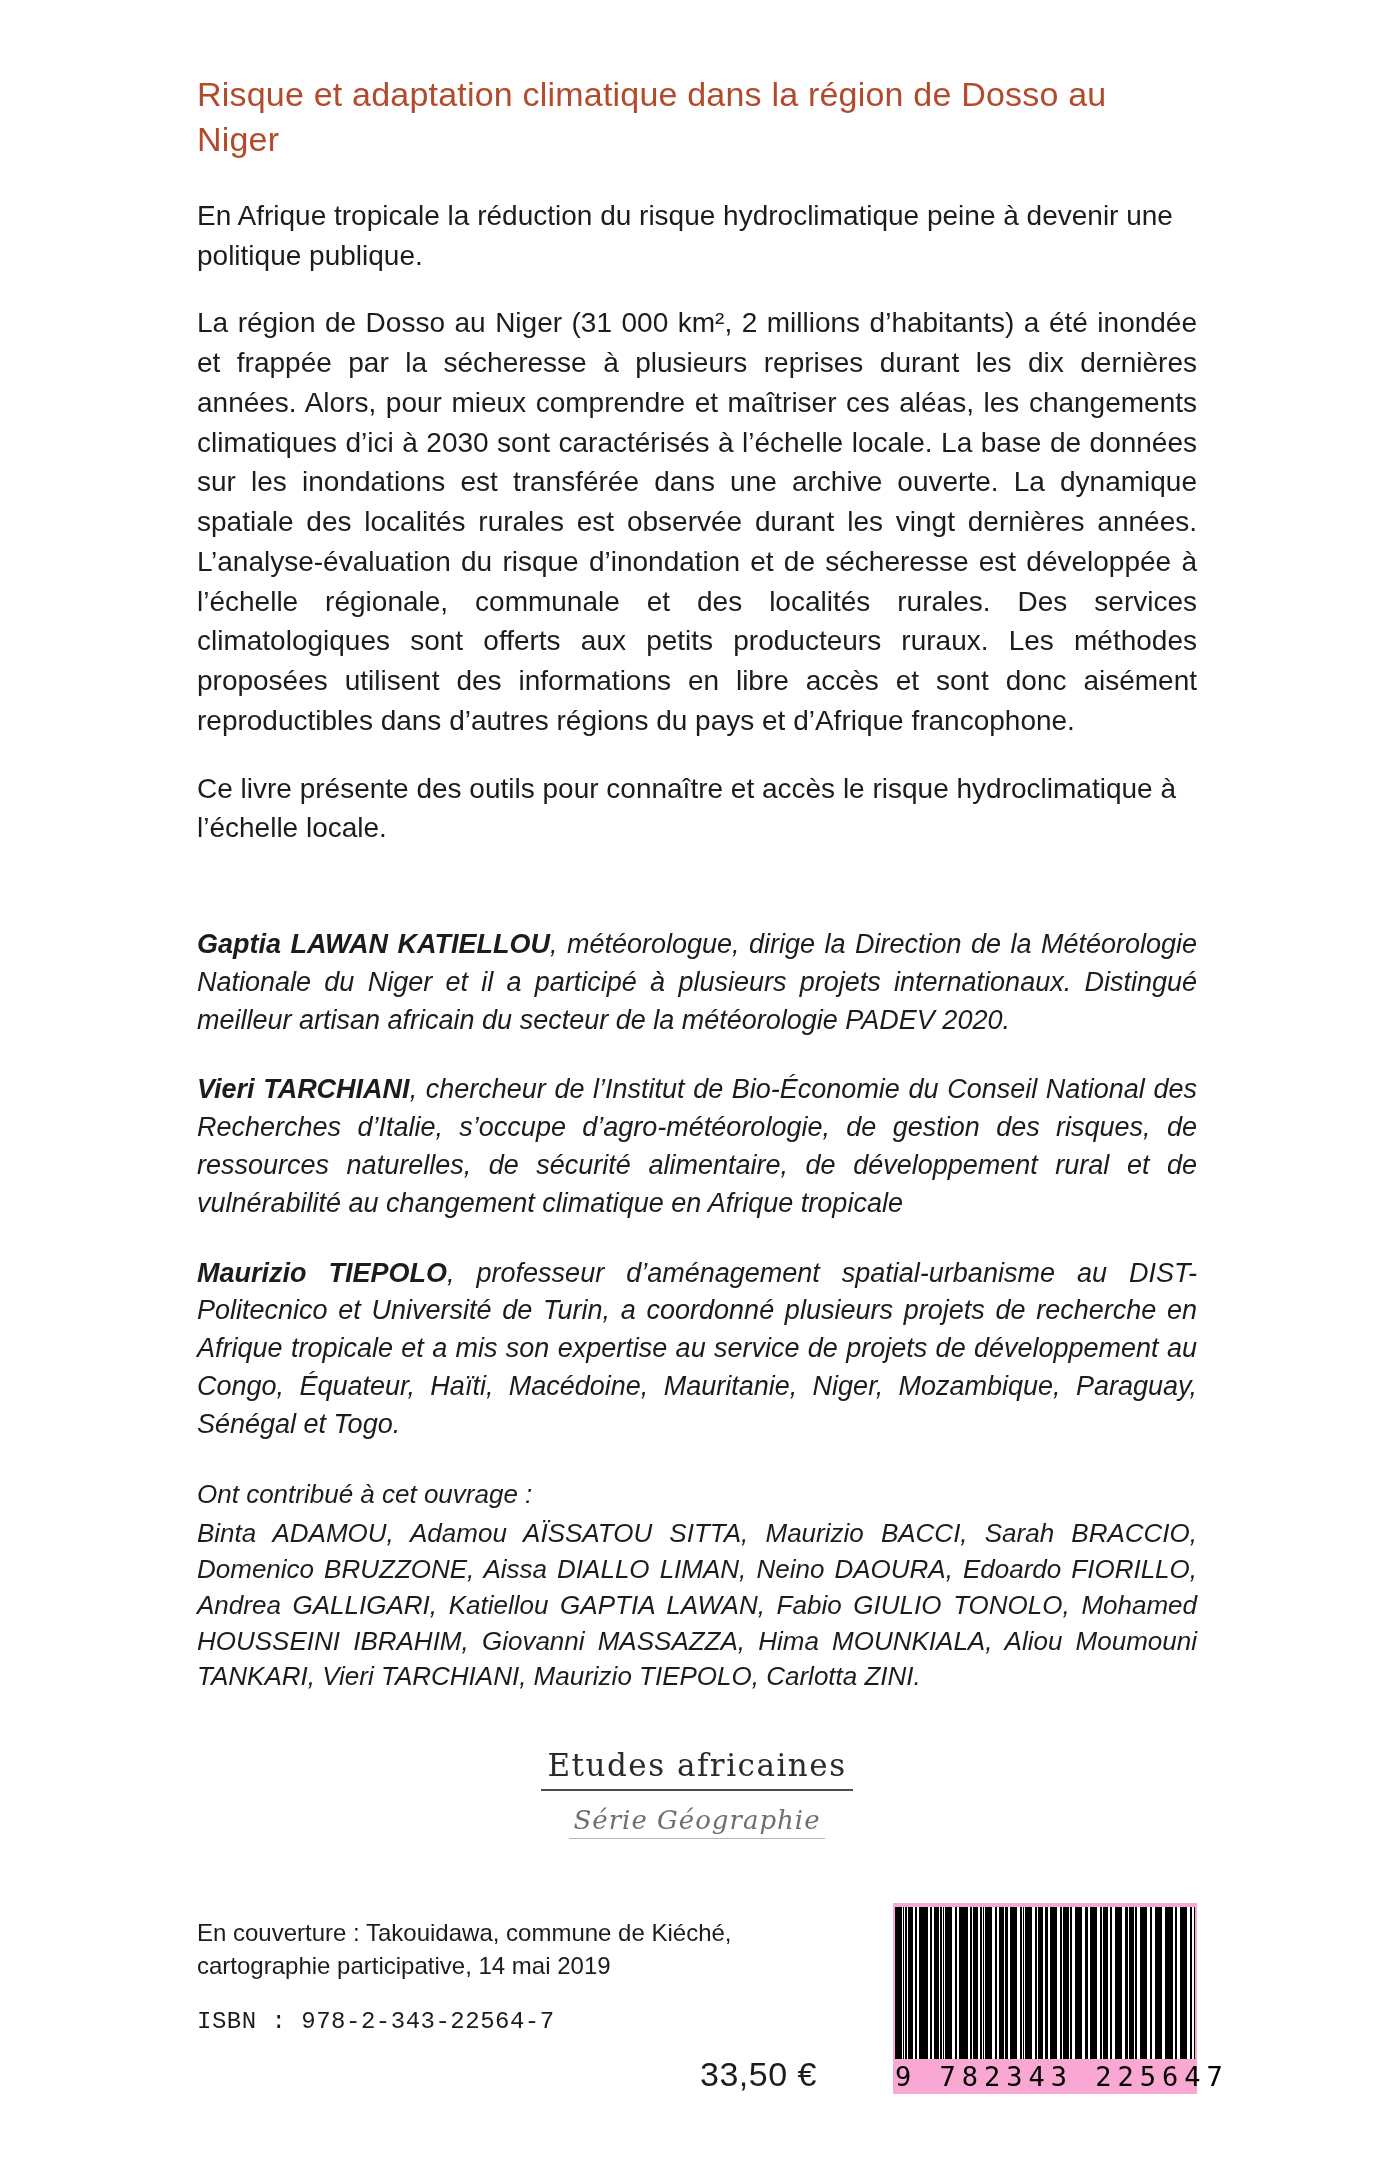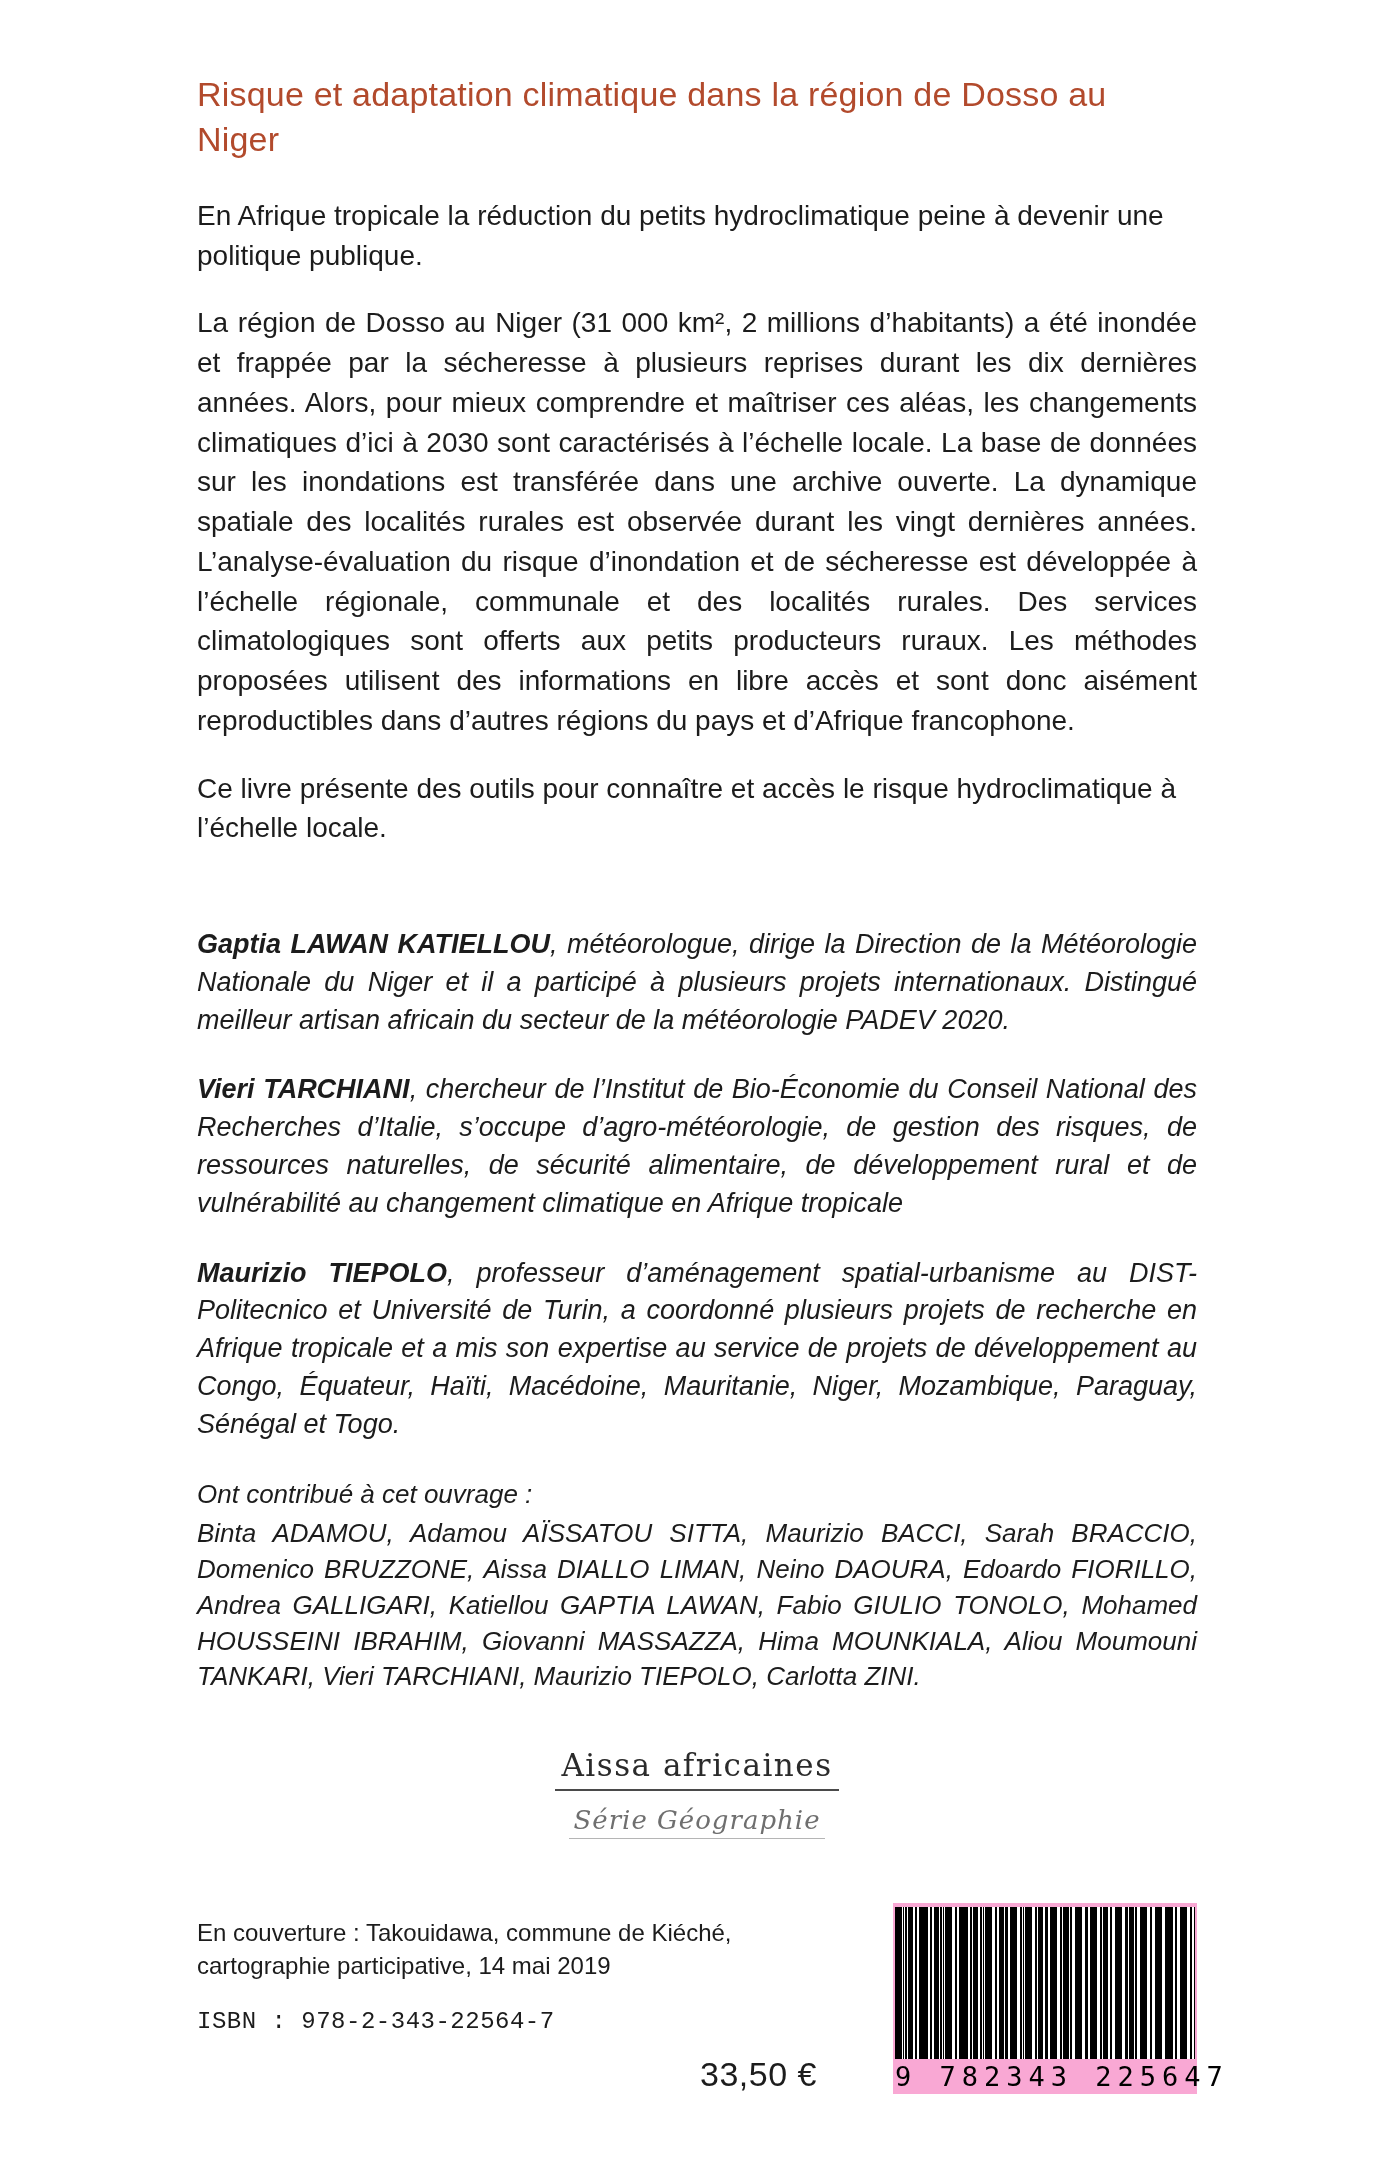--- a/index.html
+++ b/index.html
@@ -146,40 +146,40 @@
   }
 </style>
 </head>
 <body>
 
 <div class="page">
   <div class="content">
 
     <h1 class="title">Risque et adaptation climatique dans la région de Dosso au Niger</h1>
 
-    <p class="body lead">En Afrique tropicale la réduction du petits hydroclimatique peine à devenir une politique publique.</p>
+    <p class="body lead">En Afrique tropicale la réduction du risque hydroclimatique peine à devenir une politique publique.</p>
 
     <p class="body">La région de Dosso au Niger (31 000 km², 2 millions d’habitants) a été inondée et frappée par la sécheresse à plusieurs reprises durant les dix dernières années. Alors, pour mieux comprendre et maîtriser ces aléas, les changements climatiques d’ici à 2030 sont caractérisés à l’échelle locale. La base de données sur les inondations est transférée dans une archive ouverte. La dynamique spatiale des localités rurales est observée durant les vingt dernières années. L’analyse-évaluation du risque d’inondation et de sécheresse est développée à l’échelle régionale, communale et des localités rurales. Des services climatologiques sont offerts aux petits producteurs ruraux. Les méthodes proposées utilisent des informations en libre accès et sont donc aisément reproductibles dans d’autres régions du pays et d’Afrique francophone.</p>
 
     <p class="body lead">Ce livre présente des outils pour connaître et accès le risque hydroclimatique à l’échelle locale.</p>
 
     <div class="bios">
       <p class="bio"><span class="bio-name">Gaptia LAWAN KATIELLOU</span><span>, météorologue, dirige la Direction de la Météorologie Nationale du Niger et il a participé à plusieurs projets internationaux. Distingué meilleur artisan africain du secteur de la météorologie PADEV 2020.</span></p>
       <p class="bio"><span class="bio-name">Vieri TARCHIANI</span><span>, chercheur de l’Institut de Bio-Économie du Conseil National des Recherches d’Italie, s’occupe d’agro-météorologie, de gestion des risques, de ressources naturelles, de sécurité alimentaire, de développement rural et de vulnérabilité au changement climatique en Afrique tropicale</span></p>
       <p class="bio"><span class="bio-name">Maurizio TIEPOLO</span><span>, professeur d’aménagement spatial-urbanisme au DIST-Politecnico et Université de Turin, a coordonné plusieurs projets de recherche en Afrique tropicale et a mis son expertise au service de projets de développement au Congo, Équateur, Haïti, Macédoine, Mauritanie, Niger, Mozambique, Paraguay, Sénégal et Togo.</span></p>
     </div>
 
     <div class="contributors">
       <p class="contrib-heading">Ont contribué à cet ouvrage :</p>
       <p class="contrib-list">Binta ADAMOU, Adamou AÏSSATOU SITTA, Maurizio BACCI, Sarah BRACCIO, Domenico BRUZZONE, Aissa DIALLO LIMAN, Neino DAOURA, Edoardo FIORILLO, Andrea GALLIGARI, Katiellou GAPTIA LAWAN, Fabio GIULIO TONOLO, Mohamed HOUSSEINI IBRAHIM, Giovanni MASSAZZA, Hima MOUNKIALA, Aliou Moumouni TANKARI, Vieri TARCHIANI, Maurizio TIEPOLO, Carlotta ZINI.</p>
     </div>
 
     <div class="collection">
       <div>
-        <span class="collection-name">Aissa africaines</span>
+        <span class="collection-name">Etudes africaines</span>
       </div>
       <div>
         <span class="collection-series">Série Géographie</span>
       </div>
     </div>
 
     <div class="footer">
       <div class="footer-left">
         <p class="cover-note">En couverture : Takouidawa, commune de Kiéché,</p>
         <p class="cover-note">cartographie participative, 14 mai 2019</p>

